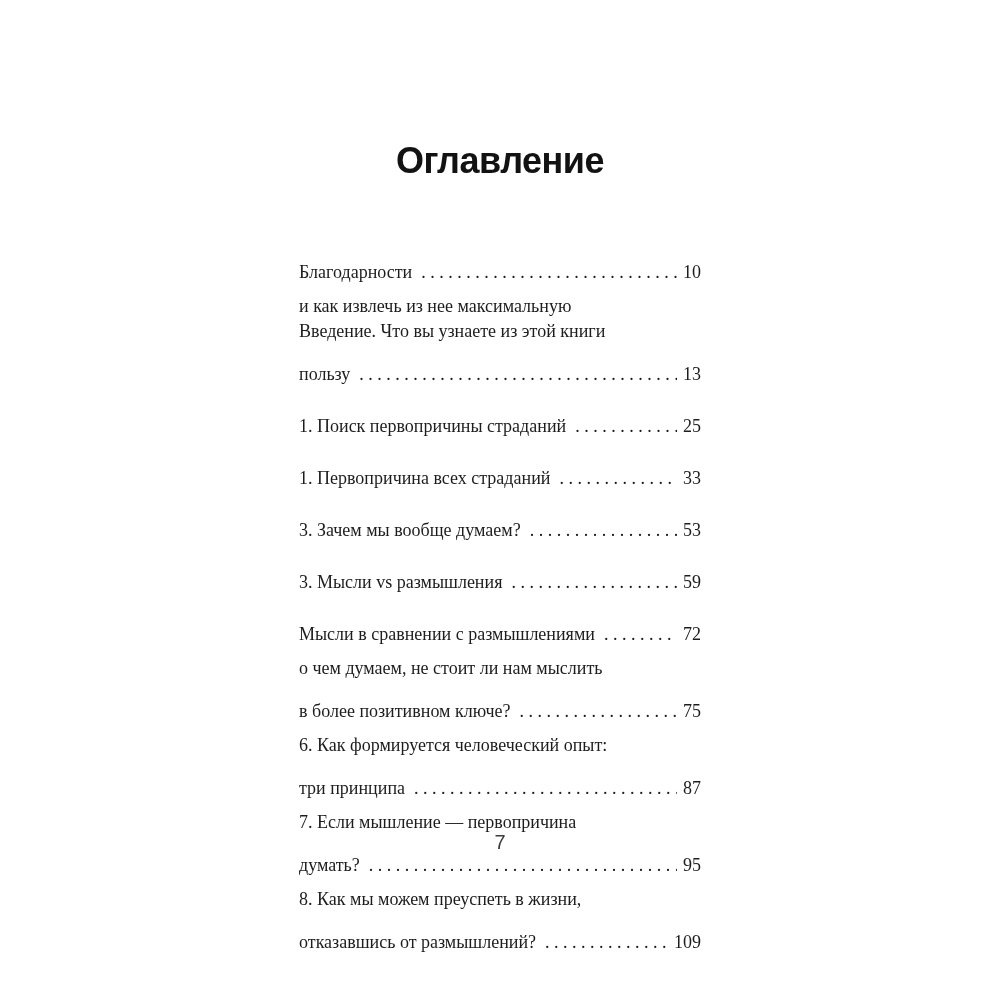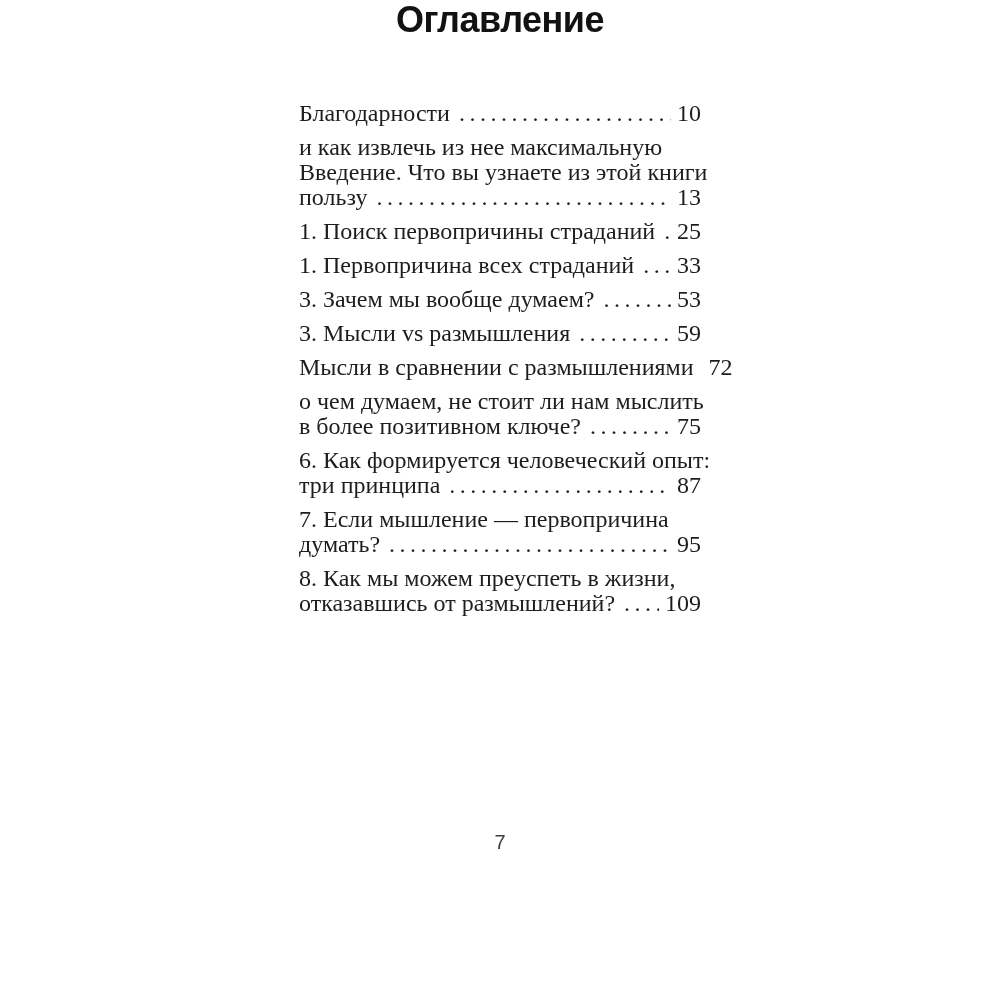--- a/index.html
+++ b/index.html
@@ -12,33 +12,34 @@
     width: 1000px;
     height: 1000px;
     background: var(--background, #ffffff);
     overflow: hidden;
     font-family: "Liberation Serif", serif;
     color: var(--text, #1d1d1d);
   }
   .content {
     width: 402px;
     margin: 0 auto;
+    padding-top: 141px;
   }
   .title {
     margin: 0 0 61px 0;
     font-family: "Liberation Sans", sans-serif;
     font-weight: 700;
     font-size: 36px;
     line-height: 40px;
     letter-spacing: -0.5px;
     text-align: center;
     color: var(--title, #121212);
   }
   .toc {
-    font-size: 24px;
+    font-size: 18px;
   }
   .toc-entry {
     margin: 0 0 9px 0;
   }
   .toc-line {
     display: flex;
     align-items: baseline;
     line-height: 25px;
   }
   .toc-text {
@@ -52,20 +53,21 @@
     white-space: nowrap;
     letter-spacing: 4.5px;
     padding-left: 9px;
     color: var(--text, #1d1d1d);
   }
   .pagenum {
     flex: 0 0 auto;
     white-space: nowrap;
     margin-left: 6px;
     text-align: right;
+    margin-top: 18px;
   }
   .footer {
     position: absolute;
     left: 0;
     right: 0;
     top: 831px;
     text-align: center;
     font-family: "Liberation Sans", sans-serif;
     font-size: 20px;
     color: var(--footer, #3d3d3d);

